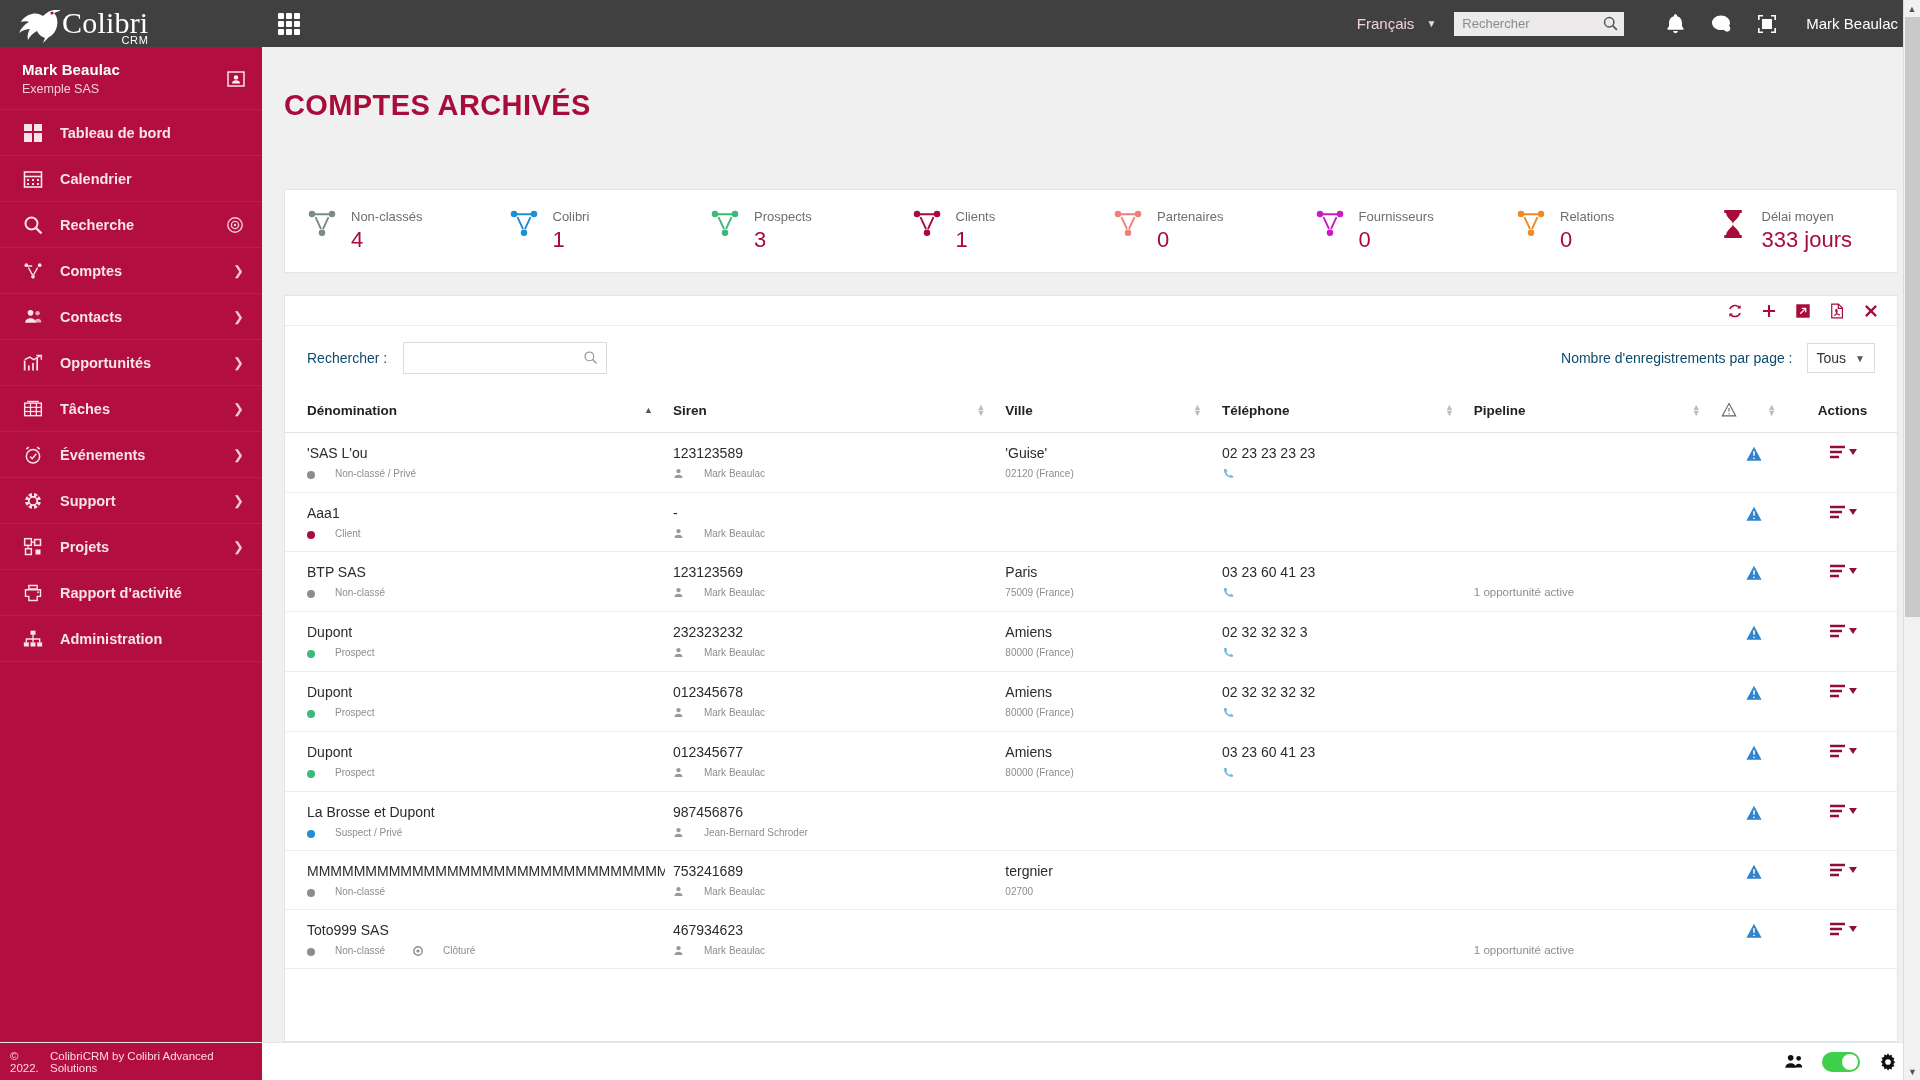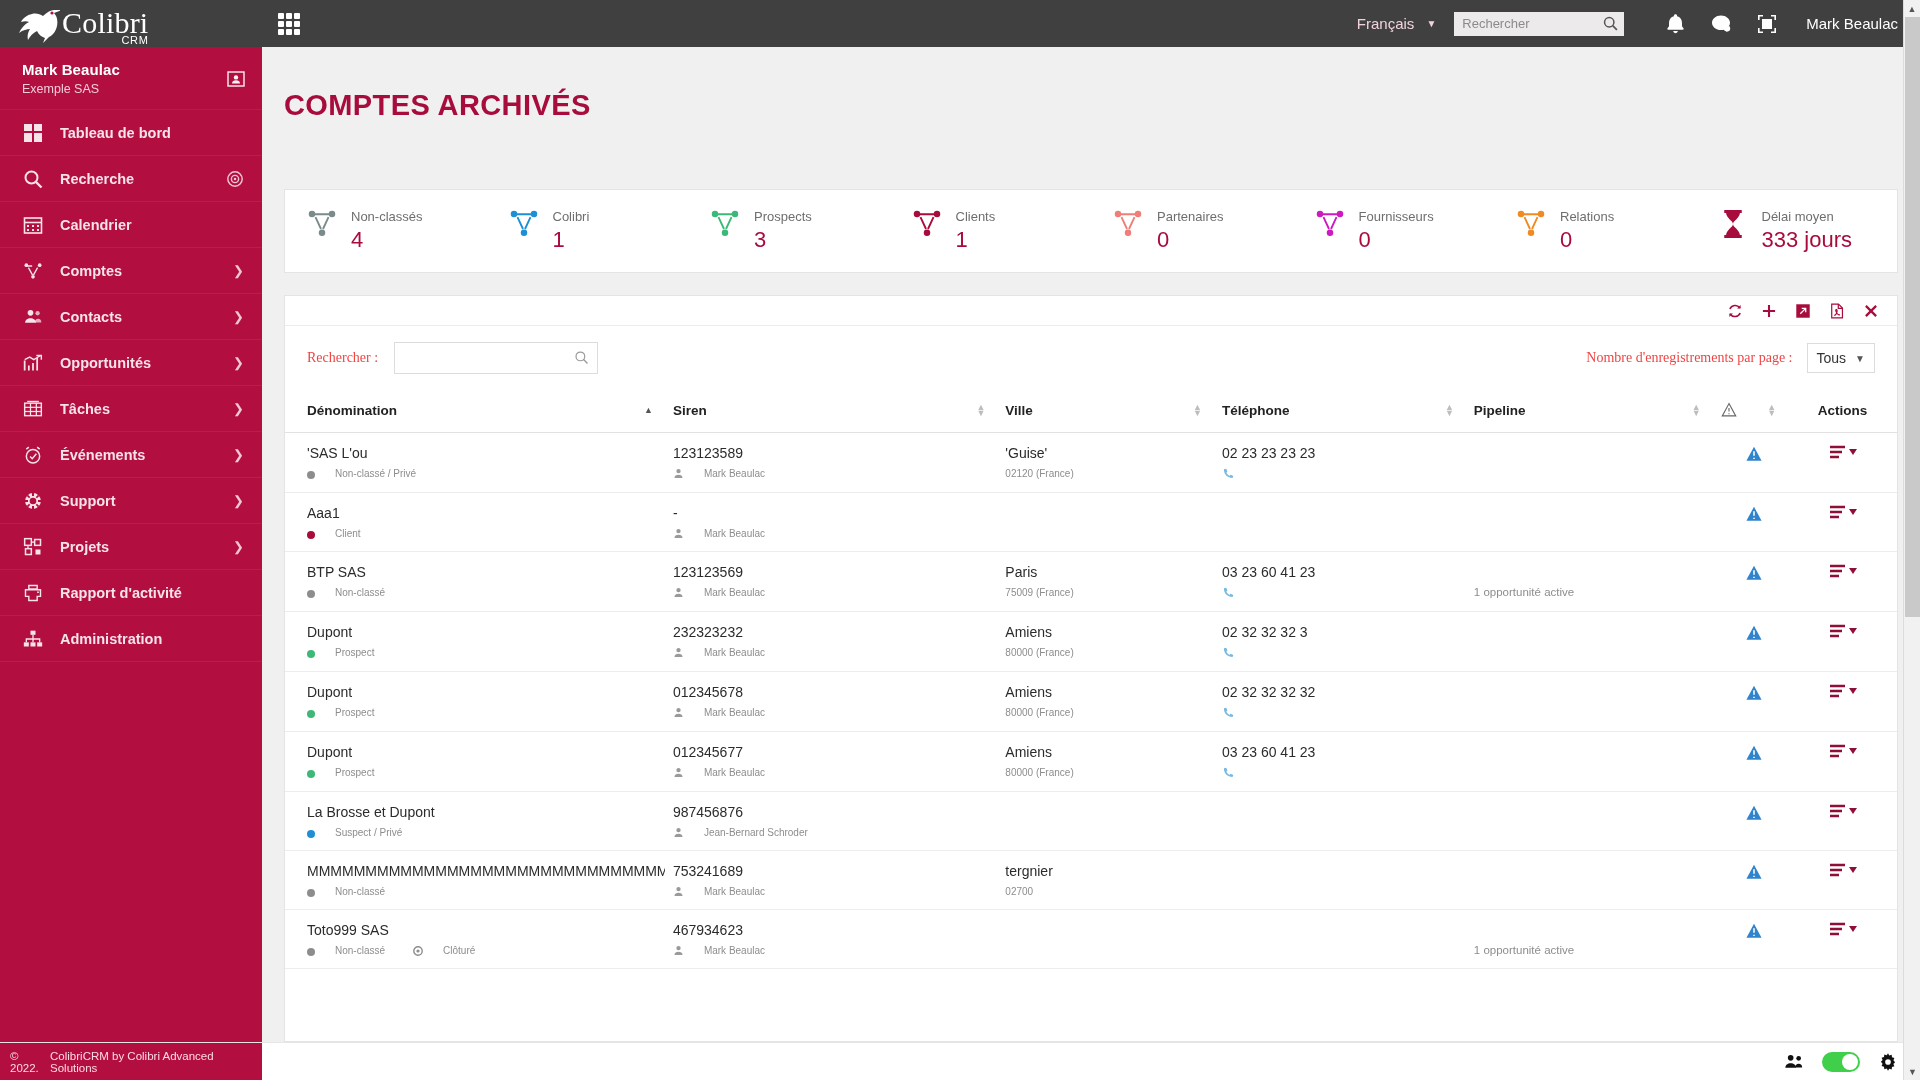--- a/index.html
+++ b/index.html
@@ -71,21 +71,21 @@
   .stat .st-txt { margin-left: 14px; }
   .stat .st-label { font-size: 13px; color: #6e6e6e; white-space: nowrap; }
   .stat .st-value { font-size: 22px; color: #a80c3c; margin-top: 3px; }
   .stat.delay .st-value { font-size: 22px; }
 
   .panel { margin: 22px 22px 0 22px; background: #fff; border: 1px solid #e4e4e4; flex: 1 1 auto; display: flex; flex-direction: column; min-height: 0; }
   .panel-tools { height: 30px; display: flex; align-items: center; justify-content: flex-end; padding-right: 18px; gap: 18px; border-bottom: 1px solid #ececec; }
   .tool-ico { width: 16px; height: 16px; cursor: pointer; }
 
   .filters { display: flex; align-items: center; padding: 16px 22px 14px 22px; }
-  .f-label { font-size: 14px; color: #ef4444; font-family: Liberation Serif, serif; }
+  .f-label { font-size: 14px; color: #0c4a6e; }
   .f-search { position: relative; margin-left: 16px; width: 204px; height: 32px; border: 1px solid #dcdcdc; background: #fff; }
   .f-search input { width: 100%; height: 30px; border: none; outline: none; padding: 0 28px 0 10px; font-size: 13px; font-family: "Liberation Sans", sans-serif; }
   .f-search .s-ico { position: absolute; right: 8px; top: 7px; width: 15px; height: 15px; }
   .f-right { margin-left: auto; display: flex; align-items: center; }
   .f-right .f-label { font-size: 14px; }
   .select {
     margin-left: 14px; min-width: 66px; height: 30px; border: 1px solid #dcdcdc; background: #fff;
     display: flex; align-items: center; justify-content: space-between; padding: 0 9px; font-size: 14px; color: #333; cursor: pointer; gap: 9px;
   }
   .select .caret { font-size: 10px; color: #555; }
@@ -216,46 +216,46 @@
                 <rect x="1" y="10" width="8" height="9" fill="#f7e3ea"></rect>
                 <rect x="11" y="10" width="8" height="9" fill="#f7e3ea"></rect>
               </svg>
           </span>
           <span class="nav-label">Tableau de bord</span>
         </div>
 
         <div class="nav-item">
           <span class="nav-ico">
             <svg width="20" height="20" viewBox="0 0 20 20">
-                <circle cx="8.5" cy="8.5" r="6" fill="none" stroke="#f7e3ea" stroke-width="2"></circle>
-                <line x1="13" y1="13" x2="18.5" y2="18.5" stroke="#f7e3ea" stroke-width="2.4"></line>
-              </svg>
-          </span>
-          <span class="nav-label">Recherche</span>
-          <svg class="nav-target" viewBox="0 0 20 20">
-            <circle cx="10" cy="10" r="8" fill="none" stroke="#f0c7d5" stroke-width="1.6"></circle>
-            <circle cx="10" cy="10" r="4" fill="none" stroke="#f0c7d5" stroke-width="1.6"></circle>
-            <circle cx="10" cy="10" r="1.4" fill="#f0c7d5"></circle>
-          </svg>
-        </div>
-
-        <div class="nav-item">
-          <span class="nav-ico">
-            <svg width="20" height="20" viewBox="0 0 20 20">
                 <rect x="1.5" y="3" width="17" height="15" fill="none" stroke="#f7e3ea" stroke-width="1.6"></rect>
                 <line x1="1.5" y1="7.5" x2="18.5" y2="7.5" stroke="#f7e3ea" stroke-width="1.6"></line>
                 <rect x="4" y="10" width="2" height="2" fill="#f7e3ea"></rect>
                 <rect x="9" y="10" width="2" height="2" fill="#f7e3ea"></rect>
                 <rect x="14" y="10" width="2" height="2" fill="#f7e3ea"></rect>
                 <rect x="4" y="14" width="2" height="2" fill="#f7e3ea"></rect>
                 <rect x="9" y="14" width="2" height="2" fill="#f7e3ea"></rect>
                 <rect x="14" y="14" width="2" height="2" fill="#f7e3ea"></rect>
               </svg>
           </span>
           <span class="nav-label">Calendrier</span>
+        </div>
+
+        <div class="nav-item">
+          <span class="nav-ico">
+            <svg width="20" height="20" viewBox="0 0 20 20">
+                <circle cx="8.5" cy="8.5" r="6" fill="none" stroke="#f7e3ea" stroke-width="2"></circle>
+                <line x1="13" y1="13" x2="18.5" y2="18.5" stroke="#f7e3ea" stroke-width="2.4"></line>
+              </svg>
+          </span>
+          <span class="nav-label">Recherche</span>
+          <svg class="nav-target" viewBox="0 0 20 20">
+            <circle cx="10" cy="10" r="8" fill="none" stroke="#f0c7d5" stroke-width="1.6"></circle>
+            <circle cx="10" cy="10" r="4" fill="none" stroke="#f0c7d5" stroke-width="1.6"></circle>
+            <circle cx="10" cy="10" r="1.4" fill="#f0c7d5"></circle>
+          </svg>
         </div>
 
         <div class="nav-item">
           <span class="nav-ico">
             <svg width="20" height="20" viewBox="0 0 24 24">
                 <path d="M5 6h6M6.5 8l5 9M17.5 8l-5 9" stroke="#f7e3ea" stroke-width="1.6" fill="none"></path>
                 <circle cx="4" cy="5" r="2.2" fill="#f7e3ea"></circle>
                 <circle cx="20" cy="5" r="2.2" fill="#f7e3ea"></circle>
                 <circle cx="12" cy="19" r="2.2" fill="#f7e3ea"></circle>
               </svg>

